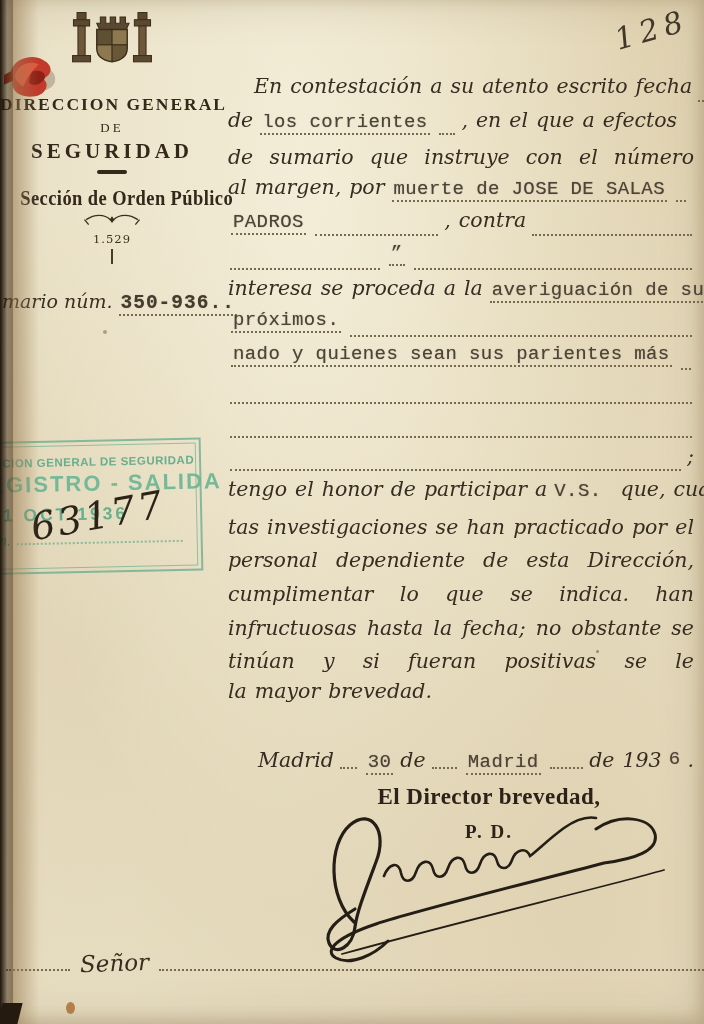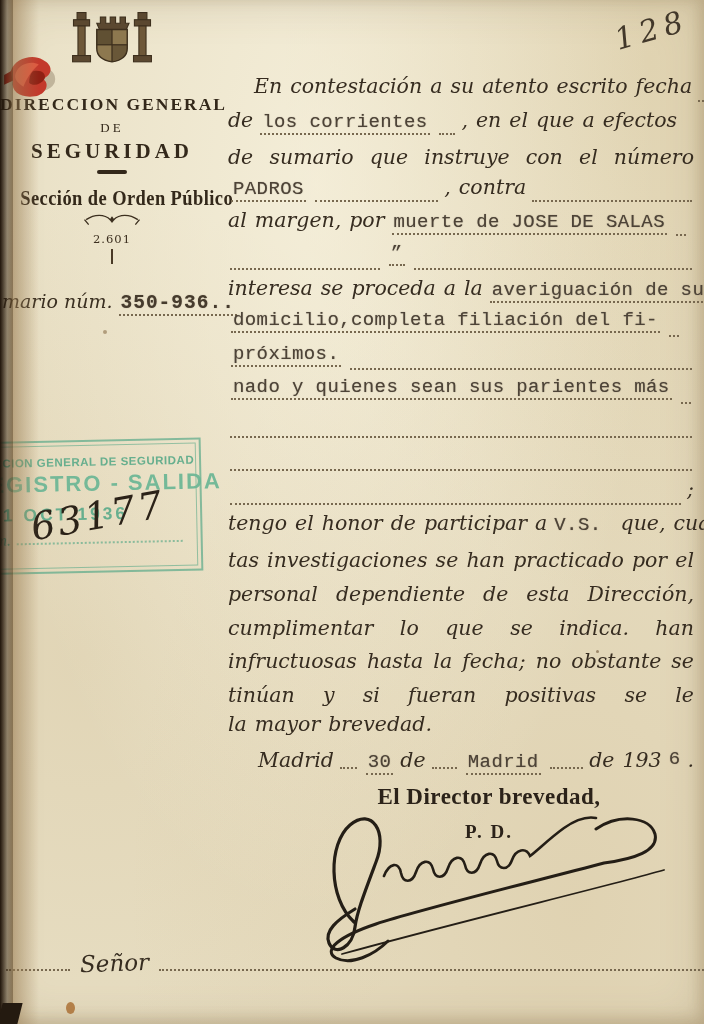--- a/index.html
+++ b/index.html
@@ -103,21 +103,21 @@
     <div class="org2">DE</div>
     <div class="org3">SEGURIDAD</div>
     <div class="rule"></div>
     <div class="section"><span>Sección de Orden Público</span></div>
     <div class="ornament">
       <svg width="66" height="15" viewBox="0 0 70 18">
         <path d="M4,8 C14,1 26,1 33,8 M66,8 C56,1 44,1 37,8 M2,8 l5,6 M68,8 l-5,6" stroke="#3c2f1f" fill="none" stroke-width="1.6"></path>
         <path d="M35,4 l3,4 -3,4 -3,-4 z" fill="#3c2f1f"></path>
       </svg>
     </div>
-    <div class="plate">2.601</div>
+    <div class="plate">1.529</div>
     <div class="tick"></div>
   </div>
 
   <div class="sumario">
     <span class="lab">mario núm.</span>
     <span class="num">350-936..</span>
   </div>
 
   <div class="folio">128</div>
 
@@ -141,25 +141,24 @@
         <span class="stdots"></span>
       </div>
     </div>
     <div class="hand-number">63177</div>
   </div>
 
   <div id="body-lines">
       <div class="bl" style="padding-left: 26px;"><span class="p">En contestación a su atento escrito fecha</span><span class="d" style="flex-grow: 0.22;"></span></div>
       <div class="bl"><span class="p">de</span><span class="t">los corrientes</span><span class="d" style="flex-grow: 0.5;"></span><span class="p">, en el que a efectos</span></div>
       <div class="bl j"><span class="p">de sumario que instruye con el número expresado</span></div>
+      <div class="bl"><span class="p">al margen, por</span><span class="t">muerte de JOSE DE SALAS</span><span class="d" style="flex-grow: 0.3;"></span></div>
       <div class="bl"><span class="t">PADROS</span><span class="d" style="flex-grow: 0.85;"></span><span class="p">, contra</span><span class="d" style="flex-grow: 1.1;"></span></div>
-      <div class="bl"><span class="p">al margen, por</span><span class="t">muerte de JOSE DE SALAS</span><span class="d" style="flex-grow: 0.3;"></span></div>
       <div class="bl"><span class="d" style="flex-grow: 1.05;"></span><span class="t">”</span><span class="d" style="flex-grow: 1.95;"></span></div>
       <div class="bl"><span class="p">interesa se proceda a la</span><span class="t">averiguación de su</span></div>
-      <div class="bl"><span class="t">domicilio,completa filiación del fi-</span><span class="d" style="flex-grow: 0.14;"></span></div>
       <div class="bl"><span class="t">próximos.</span><span class="d" style="flex-grow: 1;"></span></div>
       <div class="bl"><span class="t">nado y quienes sean sus parientes más</span><span class="d" style="flex-grow: 0.08;"></span></div>
       <div class="bl"><span class="d" style="flex-grow: 1;"></span></div>
       <div class="bl"><span class="d" style="flex-grow: 1;"></span></div>
       <div class="bl"><span class="d" style="flex-grow: 1;"></span><span class="p">;</span></div>
       <div class="bl"><span class="p">tengo el honor de participar a</span><span class="tp">V.S.</span><span class="sp" style="flex-grow: 1;"></span><span class="p">que, cuan-</span></div>
       <div class="bl j"><span class="p">tas investigaciones se han practicado por el</span></div>
       <div class="bl j"><span class="p">personal dependiente de esta Dirección, para</span></div>
       <div class="bl j"><span class="p">cumplimentar lo que se indica. han resultado</span></div>
       <div class="bl j"><span class="p">infructuosas hasta la fecha; no obstante se con-</span></div>

